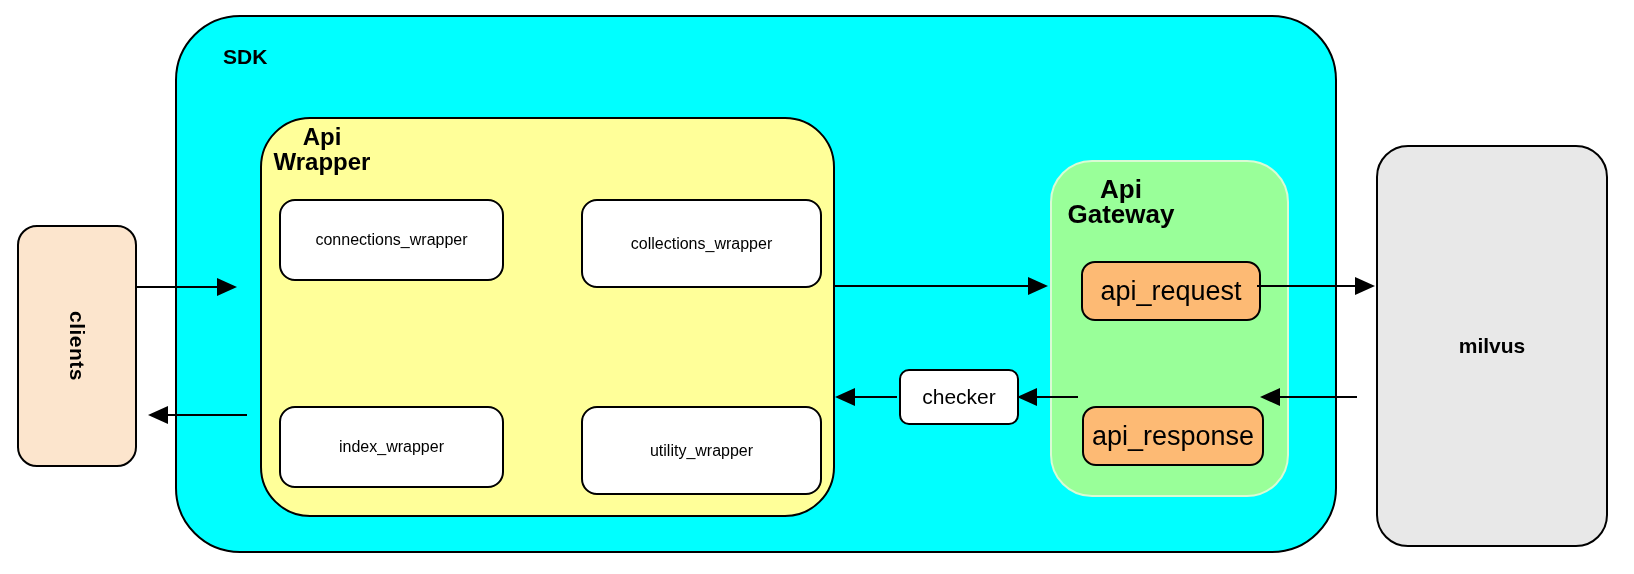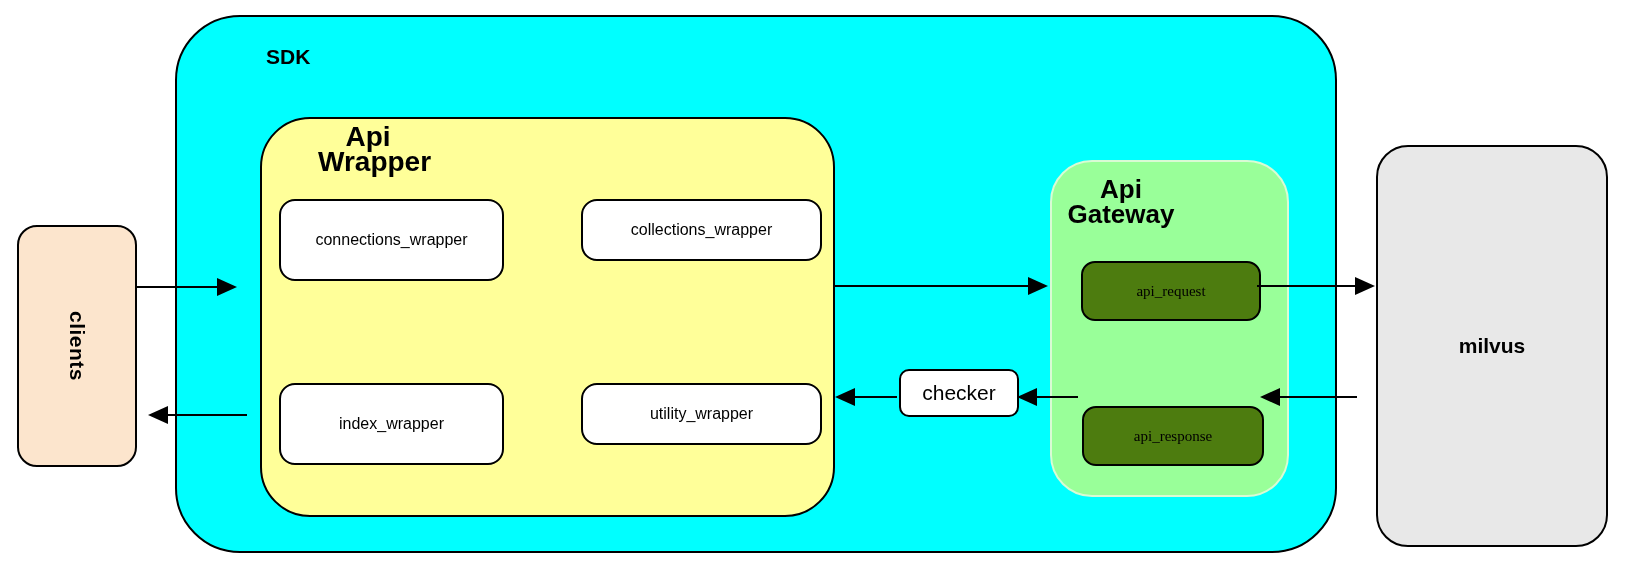--- a/index.html
+++ b/index.html
@@ -24,67 +24,66 @@
     font-weight:bold;font-size:21px;letter-spacing:0.5px;
   }
 
   
   #sdk-box{
     left:175px;top:15px;width:1162px;height:538px;
     background:#00FFFF;border-radius:65px;
   }
   #sdk-label{
     position:absolute;left:46px;top:28px;
-    font-weight:bold;font-size:21px;margin-left:43px;
+    font-weight:bold;font-size:21px;
   }
 
   
   #api-wrapper-box{
     position:absolute;box-sizing:border-box;
     left:83px;top:100px;width:575px;height:400px;
     background:#FFFF99;border:2.5px solid #000;border-radius:50px;
   }
   #api-wrapper-label{
     position:absolute;left:10px;top:5px;width:100px;
-    text-align:center;font-weight:bold;font-size:28px;line-height:25px;margin-left:46px;
+    text-align:center;font-weight:bold;font-size:24px;line-height:25px;
   }
   .module-box{
     position:absolute;box-sizing:border-box;
     background:#FFFFFF;border:2.5px solid #000;border-radius:16px;
     font-size:16px;
   }
   .col-left{left:17px;width:225px;height:82px;}
-  .col-right{left:319px;width:241px;height:62px;}
+  .col-right{left:319px;width:241px;height:89px;}
   .row-1{top:80px;}
   .row-2{top:180px;}
-  .row-3{top:264px;}
+  .row-3{top:287px;}
 
   
   #checker-box{
     position:absolute;box-sizing:border-box;
-    left:722px;top:352px;width:120px;height:48px;
+    left:722px;top:352px;width:120px;height:56px;
     background:#FFFFFF;border:2.5px solid #000;border-radius:10px;
     font-size:21px;
   }
 
   
   #api-gateway-box{
     position:absolute;box-sizing:border-box;
     left:873px;top:143px;width:239px;height:337px;
     background:#99FF99;border:2px solid #D9FBD4;border-radius:42px;
   }
   #api-gateway-label{
     position:absolute;left:10px;top:15px;width:118px;
     text-align:center;font-weight:bold;font-size:26px;line-height:25px;
   }
   .gateway-node{
     position:absolute;box-sizing:border-box;
-    background:#4d7c0f;border:2.5px solid #000;border-radius:14px;
-    font-size:15px;
-    font-family:Liberation Serif, serif;
+    background:#fdba74;border:2.5px solid #000;border-radius:14px;
+    font-size:27px;
   }
   #api-request-box{left:29px;top:99px;width:180px;height:60px;}
   #api-response-box{left:30px;top:209px;width:182px;height:60px;margin-top:35px;}
 
   
   #milvus-box{
     left:1376px;top:145px;width:232px;height:402px;
     background:#E8E8E8;border-radius:32px;
     font-weight:bold;font-size:21px;justify-content:center;
   }

